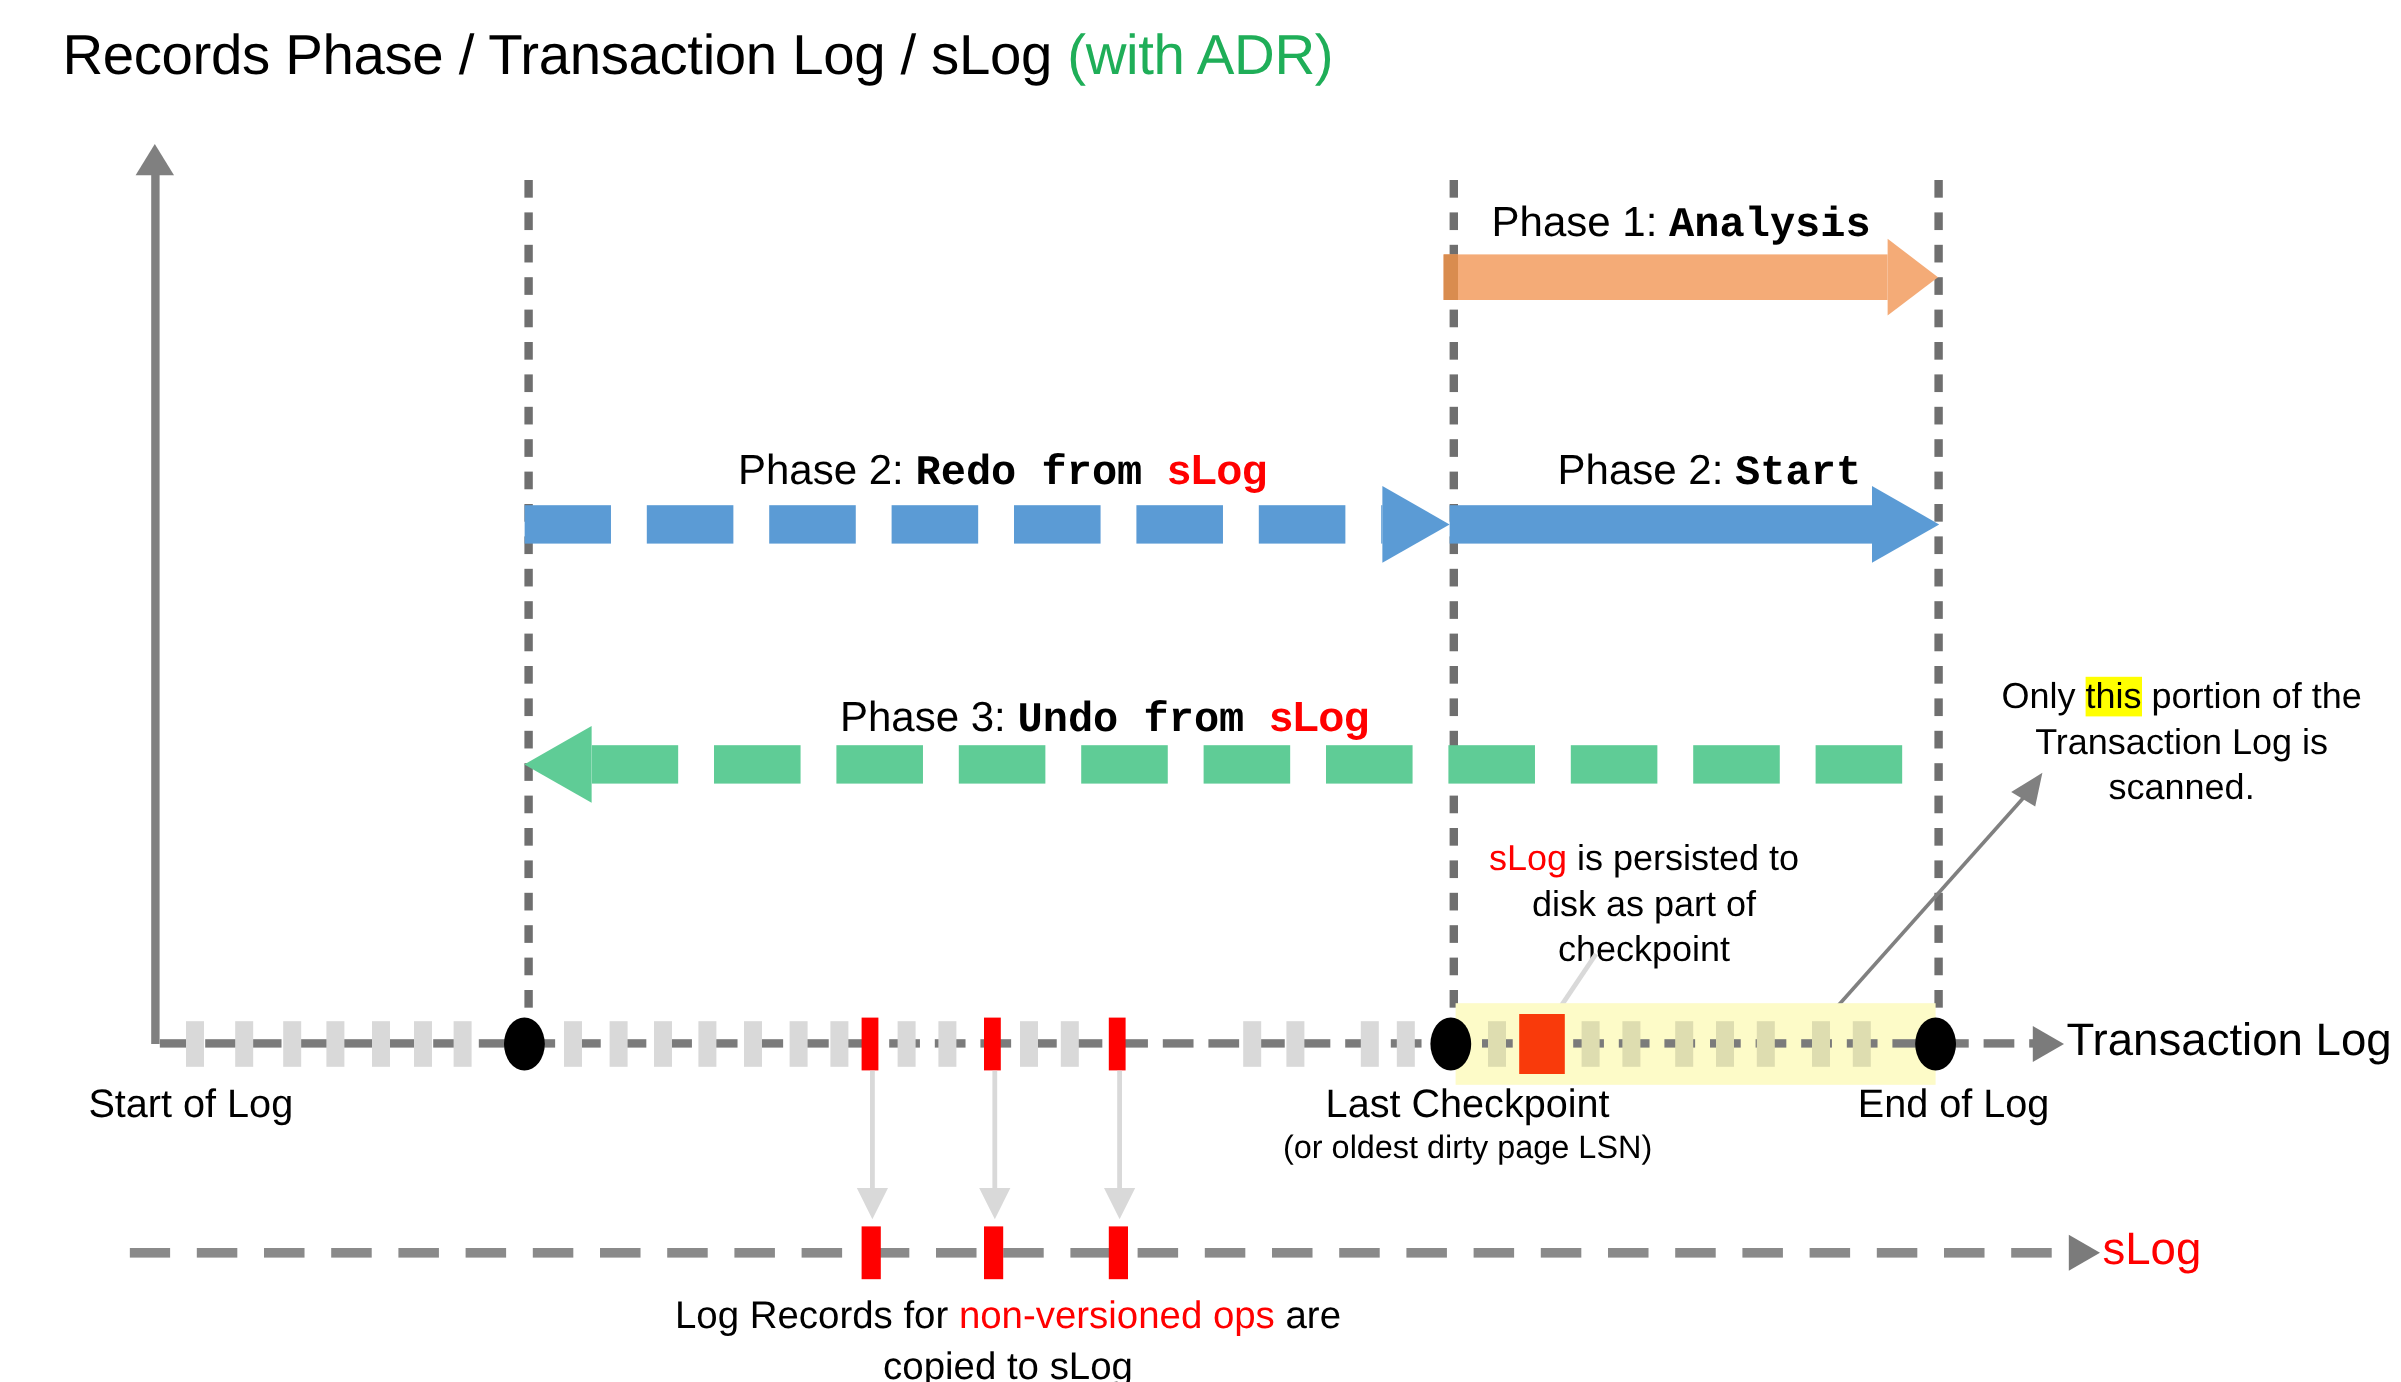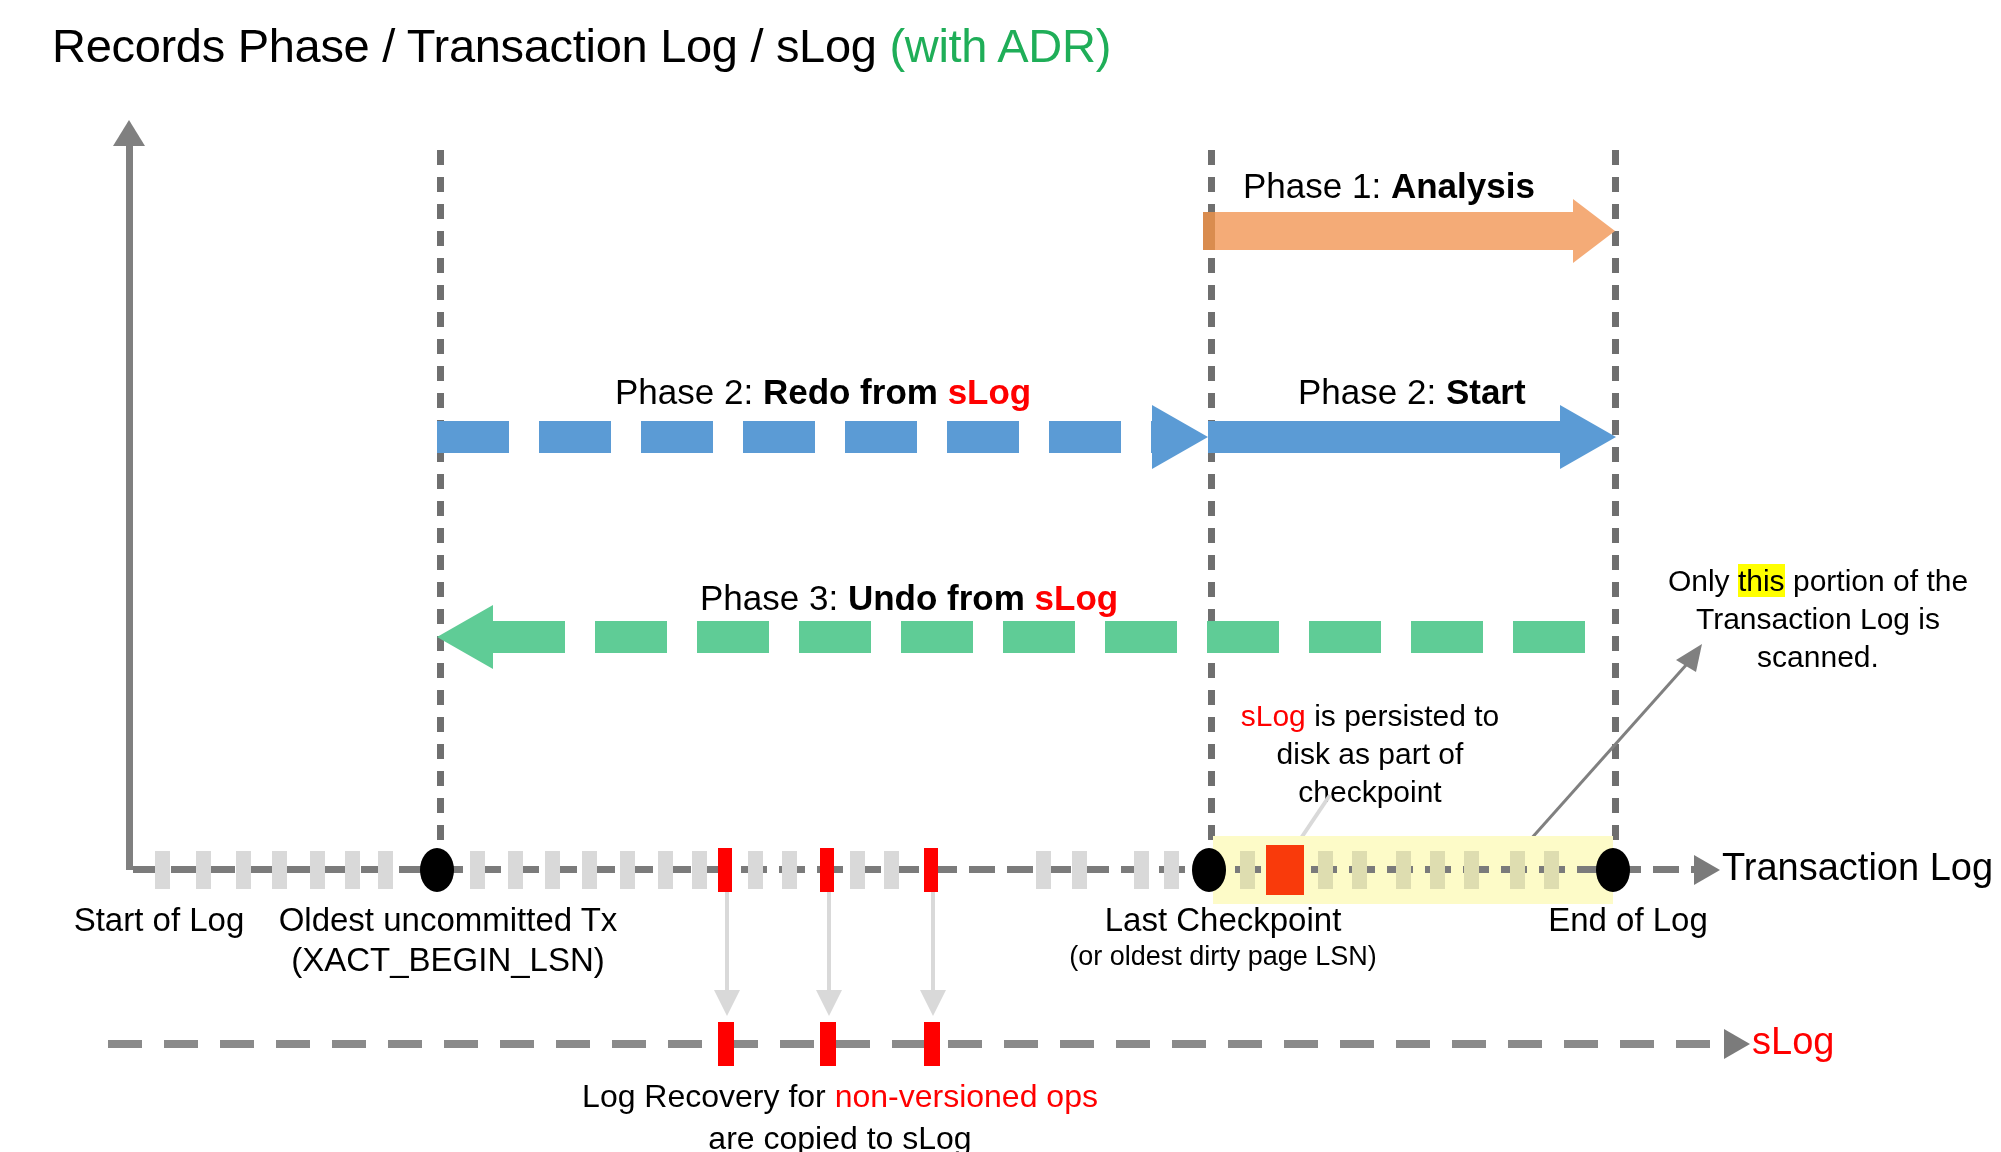--- a/index.html
+++ b/index.html
@@ -136,21 +136,21 @@
     border-bottom: 32px solid transparent;
   }
 
   
   .phase-label {
     position: absolute;
     font-size: 35px;
     white-space: nowrap;
     color: #000;
   }
-  .phase-label b { font-weight: bold; }
+  .phase-label b { font-weight: bold; font-family: Liberation Mono, monospace; }
   .phase-label .slog { color: #ff0000; font-weight: bold; }
 
   
   .anno {
     position: absolute;
     font-size: 30px;
     line-height: 38px;
     text-align: center;
     color: #000;
   }
@@ -297,24 +297,20 @@
   <div class="abs tick bigred" style="left:1266px; top:845px;"></div>
 
   <div class="abs dot" style="left:420px; top:848px;"></div>
   <div class="abs dot" style="left:1192px; top:848px;"></div>
   <div class="abs dot" style="left:1596px; top:848px;"></div>
 
   <div class="right-label" style="left:1722px; top:846px;">Transaction Log</div>
 
   <div class="axis-label" style="left:0px; top:900px; width:262px;">Start of Log</div>
 
-  <div class="axis-label" style="left:250px; top:900px; width:340px;">
-    <span>Oldest uncommitted Tx</span>
-    <span style="display:block;">(XACT_BEGIN_LSN)</span>
-  </div>
 
   <div class="axis-label" style="left:1040px; top:900px; width:310px; white-space:normal;">
     <span>Last Checkpoint</span>
     <span class="sub">(or oldest dirty page LSN)</span>
   </div>
 
   <div class="axis-label" style="left:1455px; top:900px; width:290px;">End of Log</div>
 
   <div class="abs sl-line"></div>
   <div class="abs sl-head"></div>
@@ -332,16 +328,16 @@
   <svg class="pointer" style="left:802px; top:892px;" width="55" height="130">
     <line x1="27" y1="0" x2="27" y2="100" stroke="#d9d9d9" stroke-width="4"></line>
     <polygon points="14,98 40,98 27,124" fill="#d9d9d9"></polygon>
   </svg>
   <svg class="pointer" style="left:906px; top:892px;" width="55" height="130">
     <line x1="27" y1="0" x2="27" y2="100" stroke="#d9d9d9" stroke-width="4"></line>
     <polygon points="14,98 40,98 27,124" fill="#d9d9d9"></polygon>
   </svg>
 
   <div class="anno" style="left:560px; top:1075px; width:560px; font-size:32px; line-height:42px;">
-    <span>Log Recovery for </span><span class="slog">non-versioned ops</span><span> are copied to sLog</span>
+    <span>Log Records for </span><span class="slog">non-versioned ops</span><span> are copied to sLog</span>
   </div>
 
 </div>
 
 </body></html>

